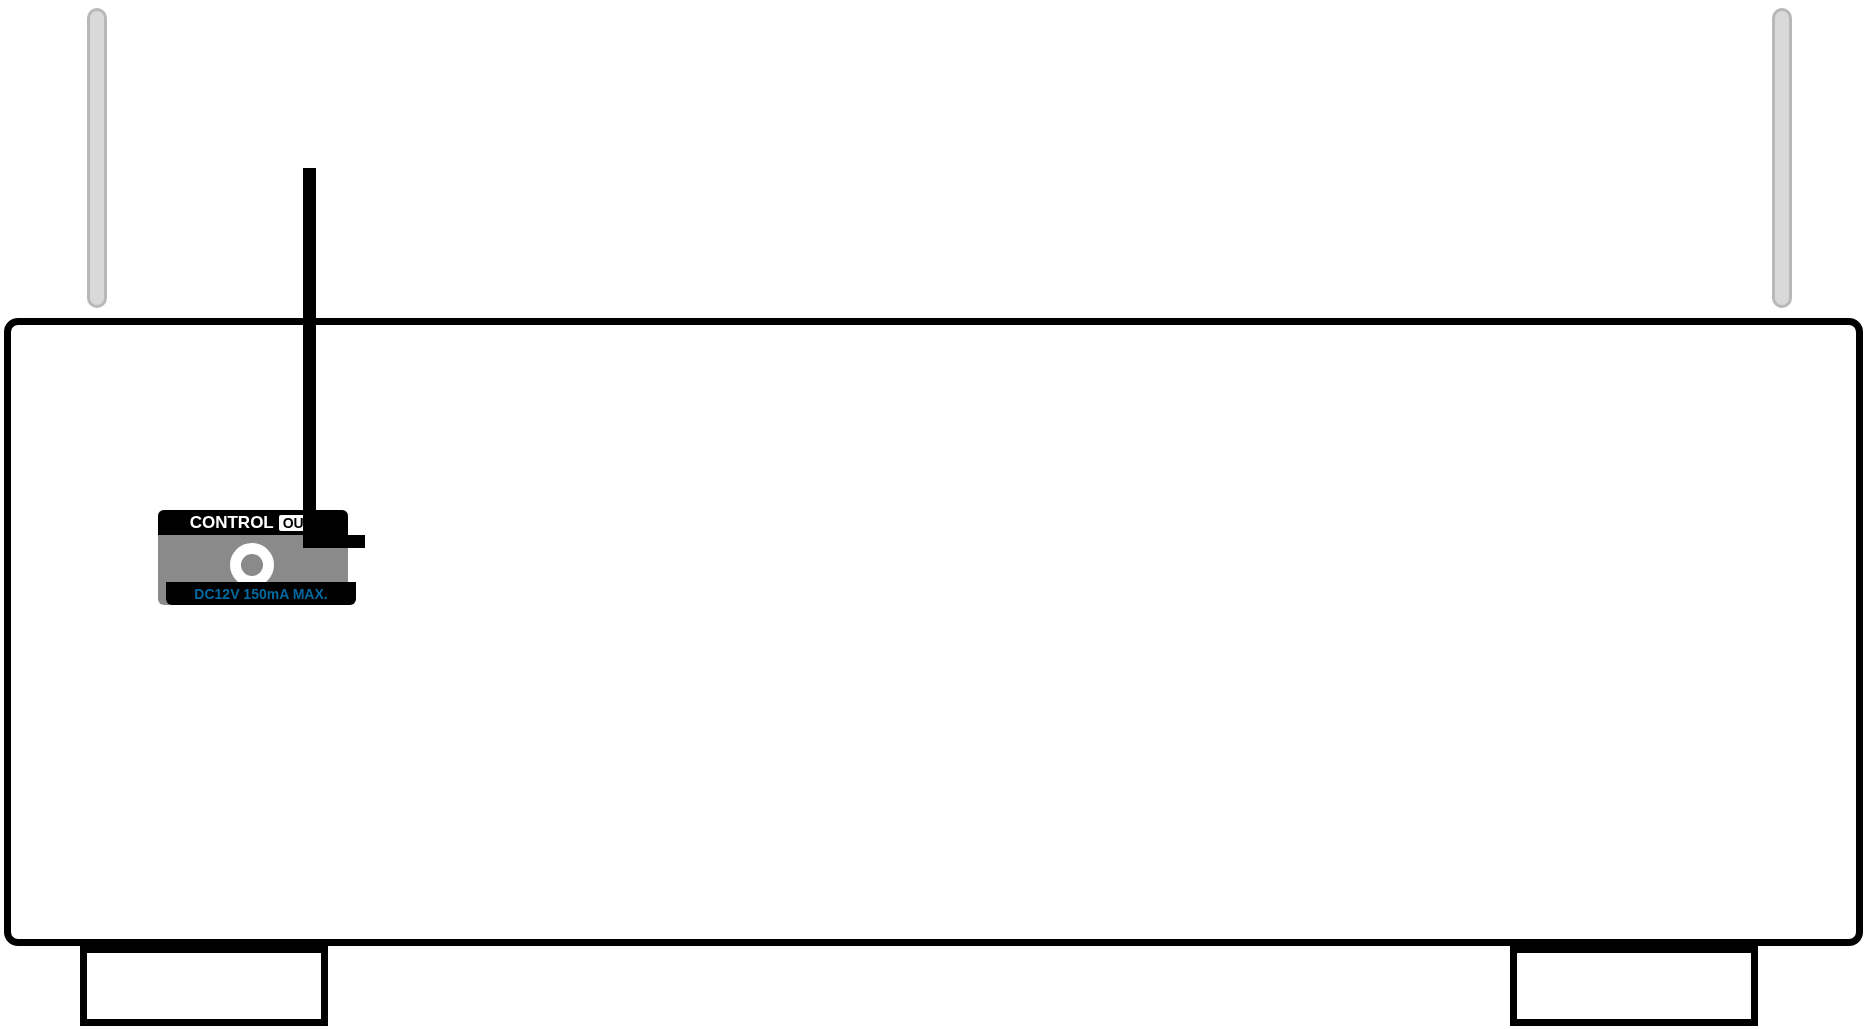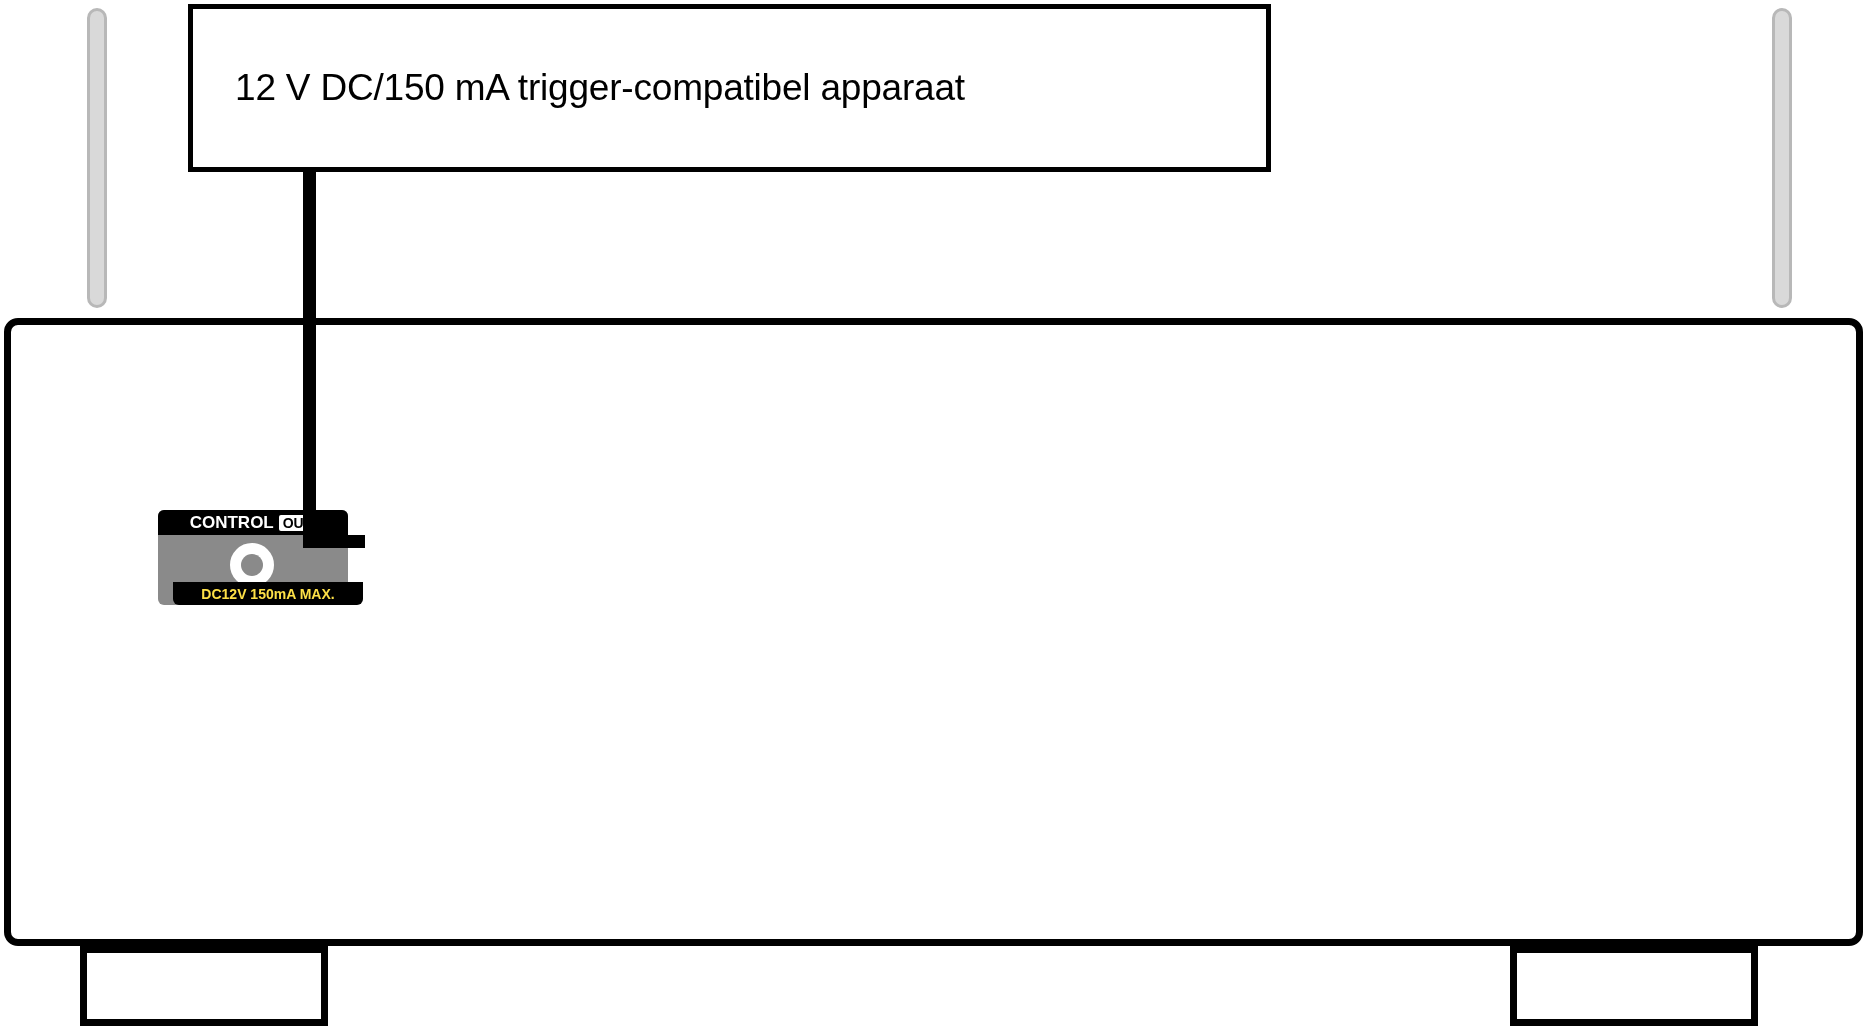--- a/index.html
+++ b/index.html
@@ -291,25 +291,25 @@
     gap: 5px;
   }
   .trigger-hdr .out-chip {
     background: #fff; color: #000;
     padding: 0 4px;
     font-size: 14px;
     border-radius: 2px;
   }
   .trigger-ftr {
     position: absolute;
-    left: 15px; bottom: 0;
+    left: 8px; bottom: 0;
     width: 190px; height: 23px;
     background: #000;
     border-radius: 0 0 6px 6px;
-    color: #fde047;
+    color: #0369a1;
     font-size: 14px;
     font-weight: bold;
     display: flex;
     align-items: center;
     justify-content: center;
   }
   .trigger-jack {
     position: absolute;
     left: 72px; top: 33px;
     width: 44px; height: 44px;
@@ -369,23 +369,20 @@
     left: 6px; top: 4px;
     width: 16px; height: 5px;
     background: #cfcfcf;
   }
 </style>
 </head>
 <body>
 
 <div id="stage">
 
-  <div class="callout">
-    <div class="callout-text">12 V DC/150 mA trigger-compatibel apparaat</div>
-  </div>
   <div class="leader-v"></div>
   <div class="leader-h"></div>
 
   <div class="antenna" style="left:87px; top:8px; height:300px;"></div>
   <div class="antenna-base" style="left:77px; top:330px;"></div>
   <div class="antenna" style="left:1772px; top:8px; height:300px;"></div>
   <div class="antenna-base" style="left:1762px; top:330px;"></div>
 
   <div class="chassis"></div>
   <div class="foot" style="left:80px; top:946px;"></div>

